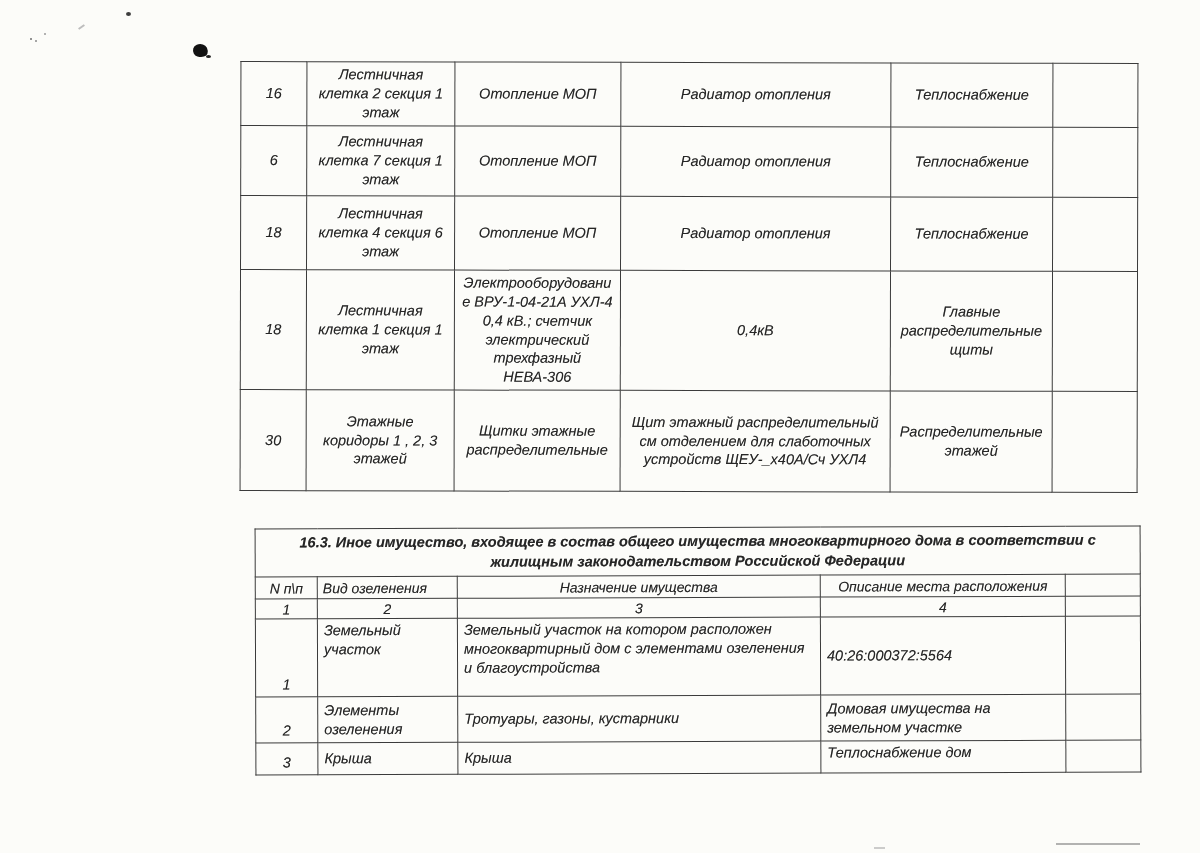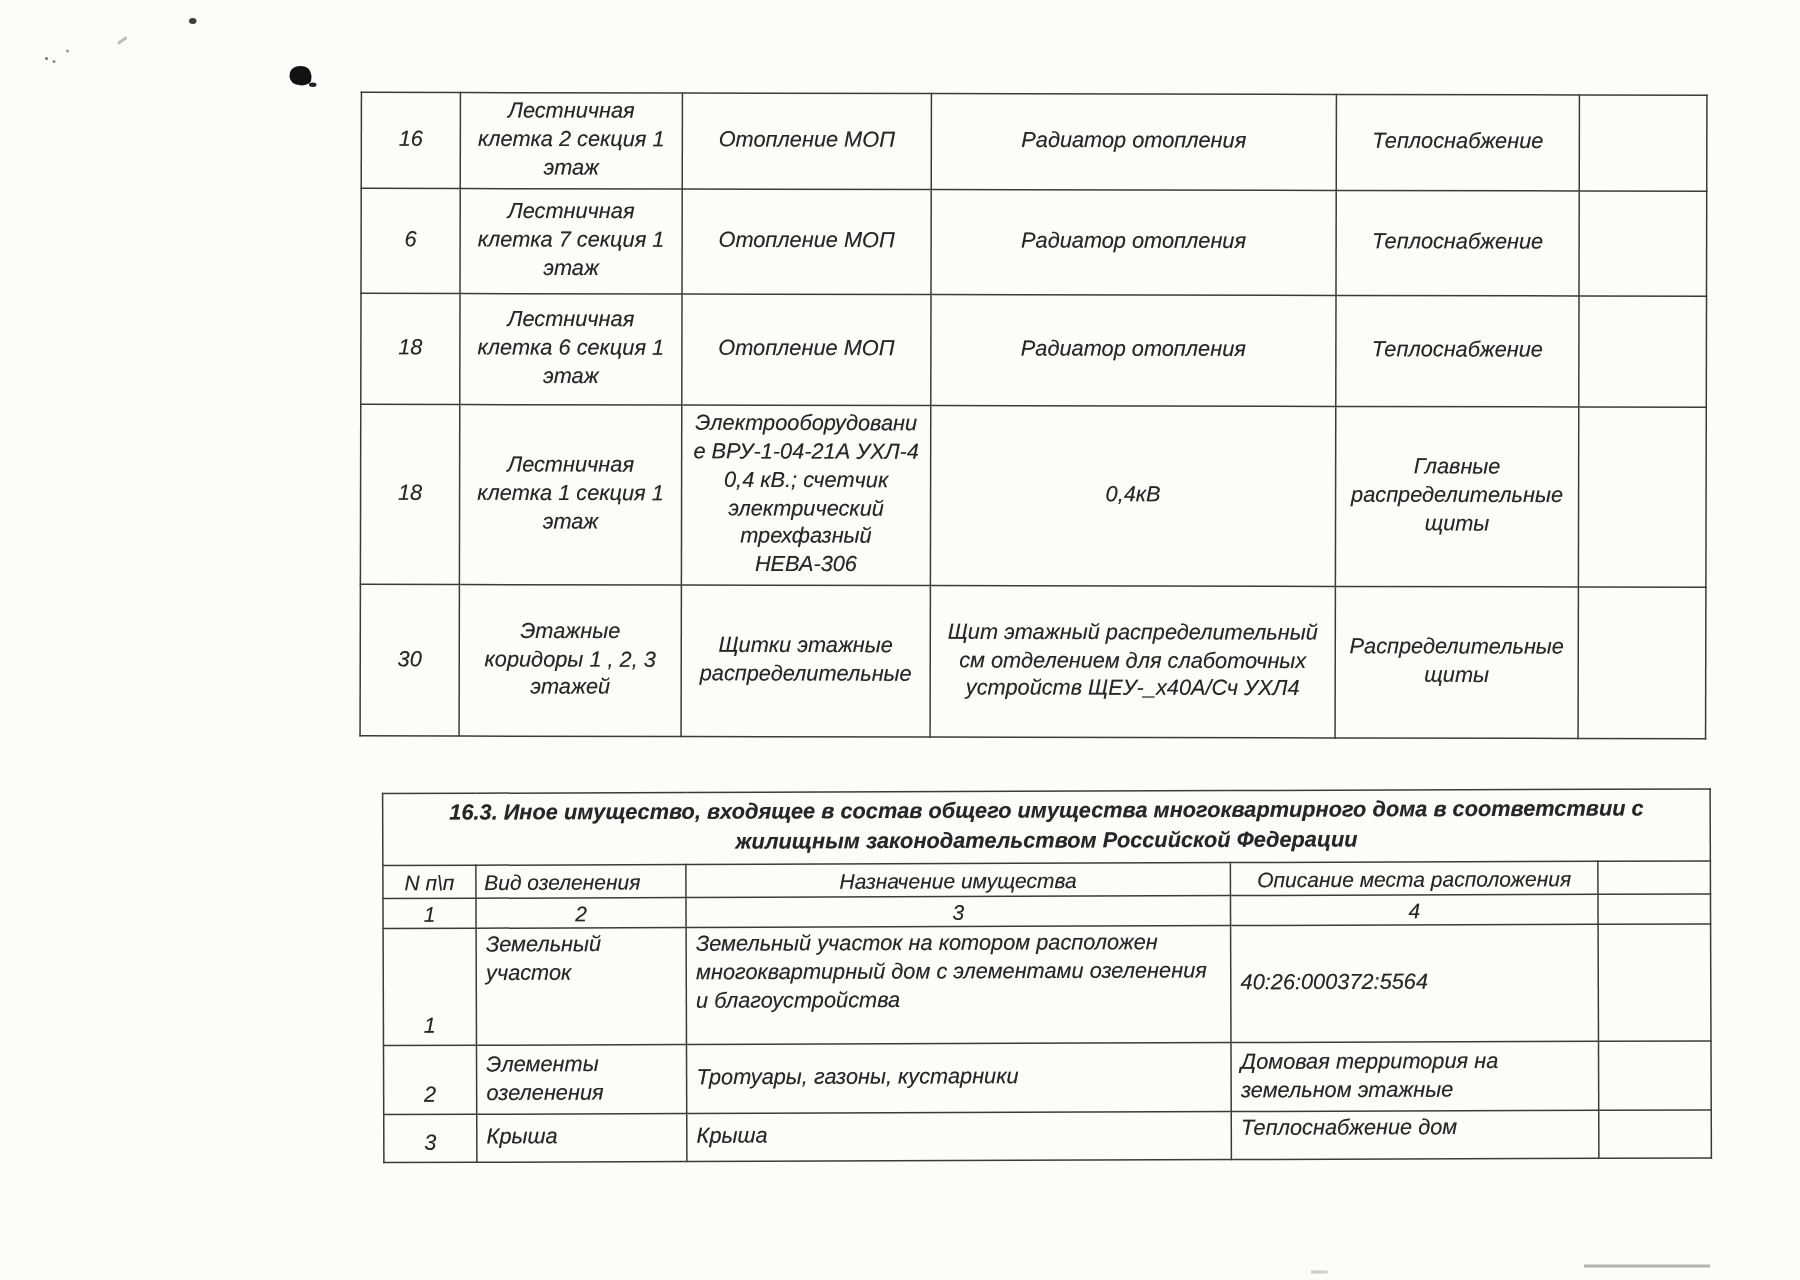--- a/index.html
+++ b/index.html
@@ -88,40 +88,40 @@
       <tr style="height:70px">
         <td>6</td>
         <td>Лестничная клетка 7 секция 1 этаж</td>
         <td>Отопление МОП</td>
         <td>Радиатор отопления</td>
         <td>Теплоснабжение</td>
         <td></td>
       </tr>
       <tr style="height:74px">
         <td>18</td>
-        <td>Лестничная клетка 6 секция 1 этаж</td>
+        <td>Лестничная клетка 4 секция 6 этаж</td>
         <td>Отопление МОП</td>
         <td>Радиатор отопления</td>
         <td>Теплоснабжение</td>
         <td></td>
       </tr>
       <tr style="height:120px">
         <td>18</td>
         <td>Лестничная клетка 1 секция 1 этаж</td>
         <td>Электрооборудование ВРУ-1-04-21А УХЛ-4 0,4 кВ.; счетчик электрический трехфазный НЕВА-306</td>
         <td>0,4кВ</td>
         <td>Главные распределительные щиты</td>
         <td></td>
       </tr>
       <tr style="height:101px">
         <td>30</td>
         <td>Этажные коридоры 1 , 2, 3 этажей</td>
         <td>Щитки этажные распределительные</td>
         <td>Щит этажный распределительный см отделением для слаботочных устройств ЩЕУ-_х40А/Сч УХЛ4</td>
-        <td>Распределительные щиты</td>
+        <td>Распределительные этажей</td>
         <td></td>
       </tr>
     </tbody>
   </table>
 
   <table class="t2">
     <colgroup>
       <col style="width:62px">
         <col style="width:140px">
         <col style="width:363px">
@@ -150,21 +150,21 @@
         <td class="vb tc">1</td>
         <td class="vt">Земельный участок</td>
         <td class="vt">Земельный участок на котором расположен многоквартирный дом с элементами озеленения и благоустройства</td>
         <td class="vm">40:26:000372:5564</td>
         <td></td>
       </tr>
       <tr style="height:46px">
         <td class="vb tc">2</td>
         <td class="vm">Элементы озеленения</td>
         <td class="vm">Тротуары, газоны, кустарники</td>
-        <td class="vm">Домовая территория на земельном этажные</td>
+        <td class="vm">Домовая имущества на земельном участке</td>
         <td></td>
       </tr>
       <tr style="height:32px">
         <td class="vb tc">3</td>
         <td class="vm">Крыша</td>
         <td class="vm">Крыша</td>
         <td class="vt">Теплоснабжение дом</td>
         <td></td>
       </tr>
     </tbody>

